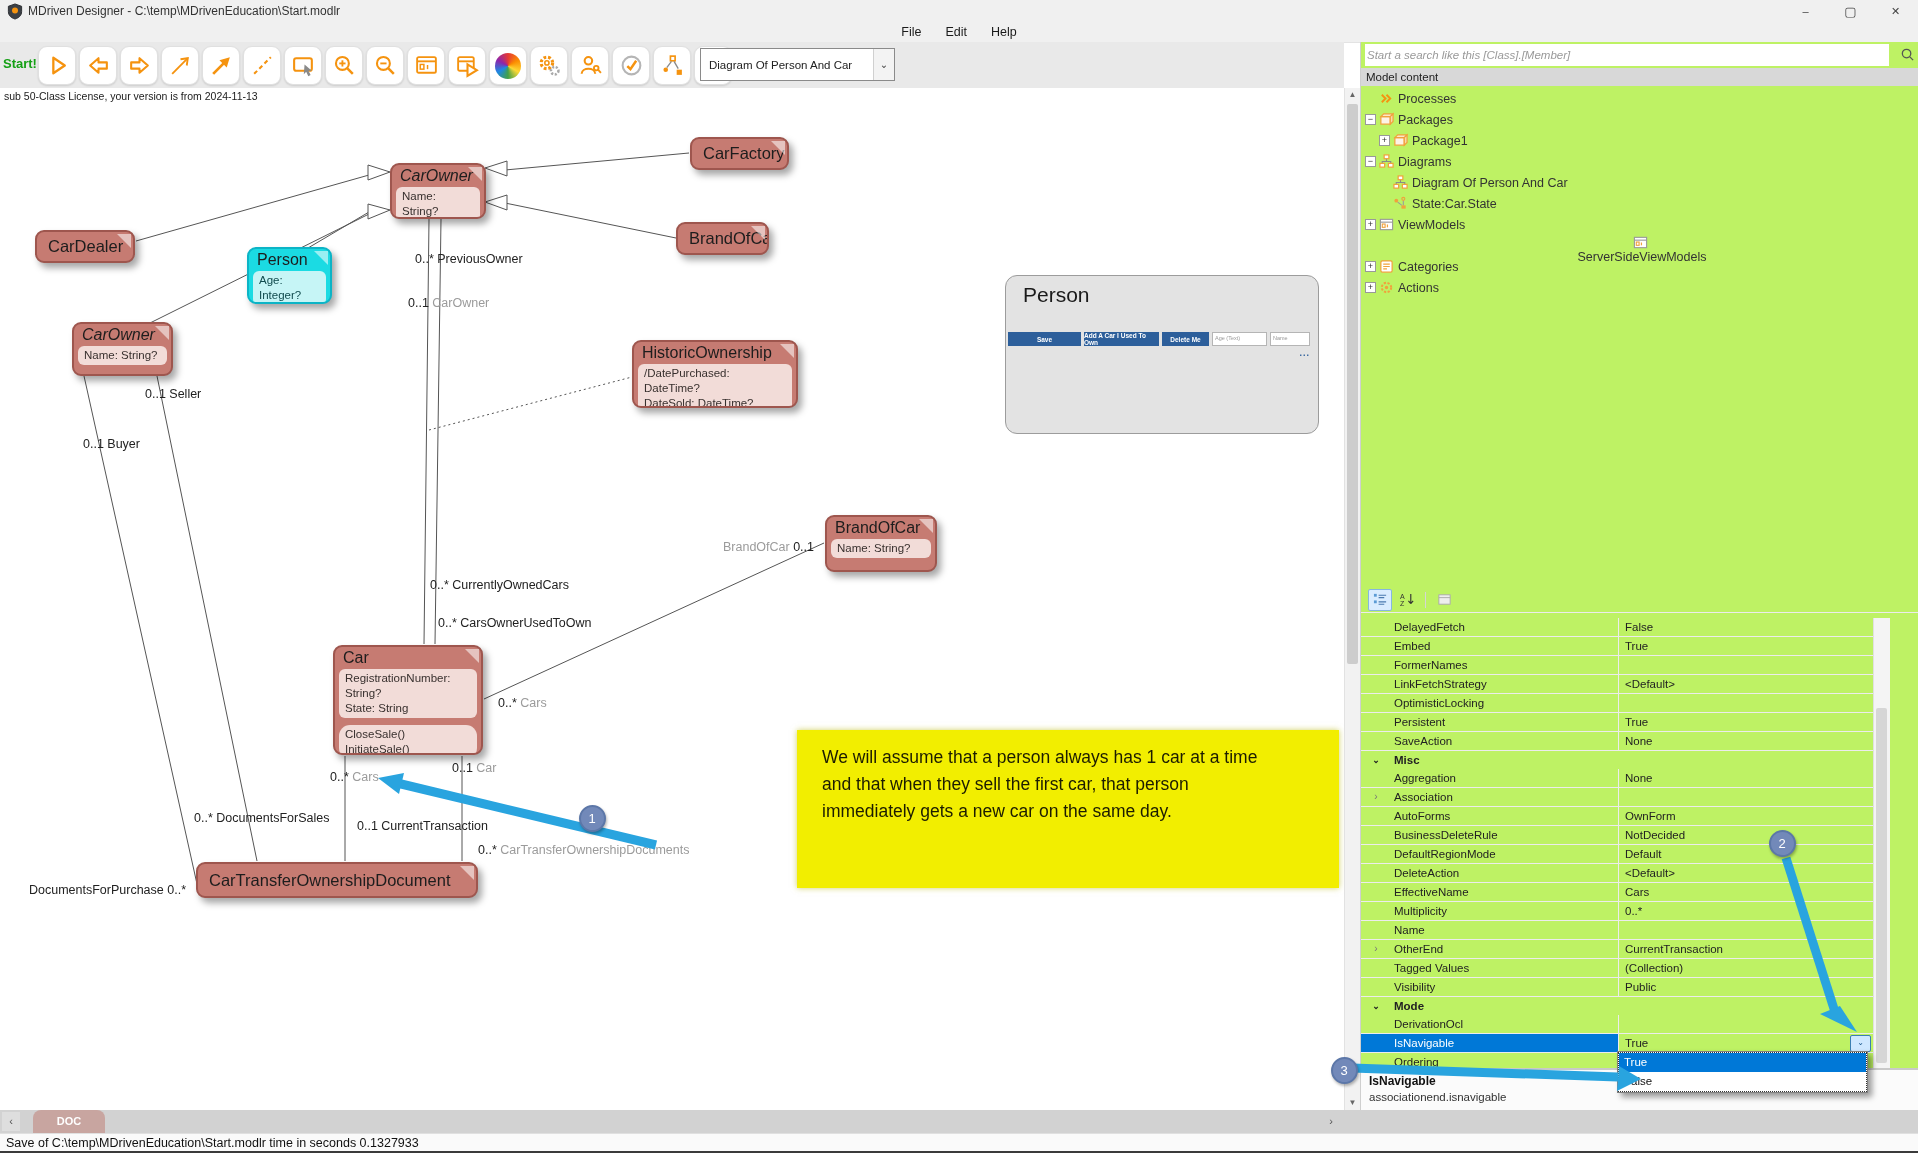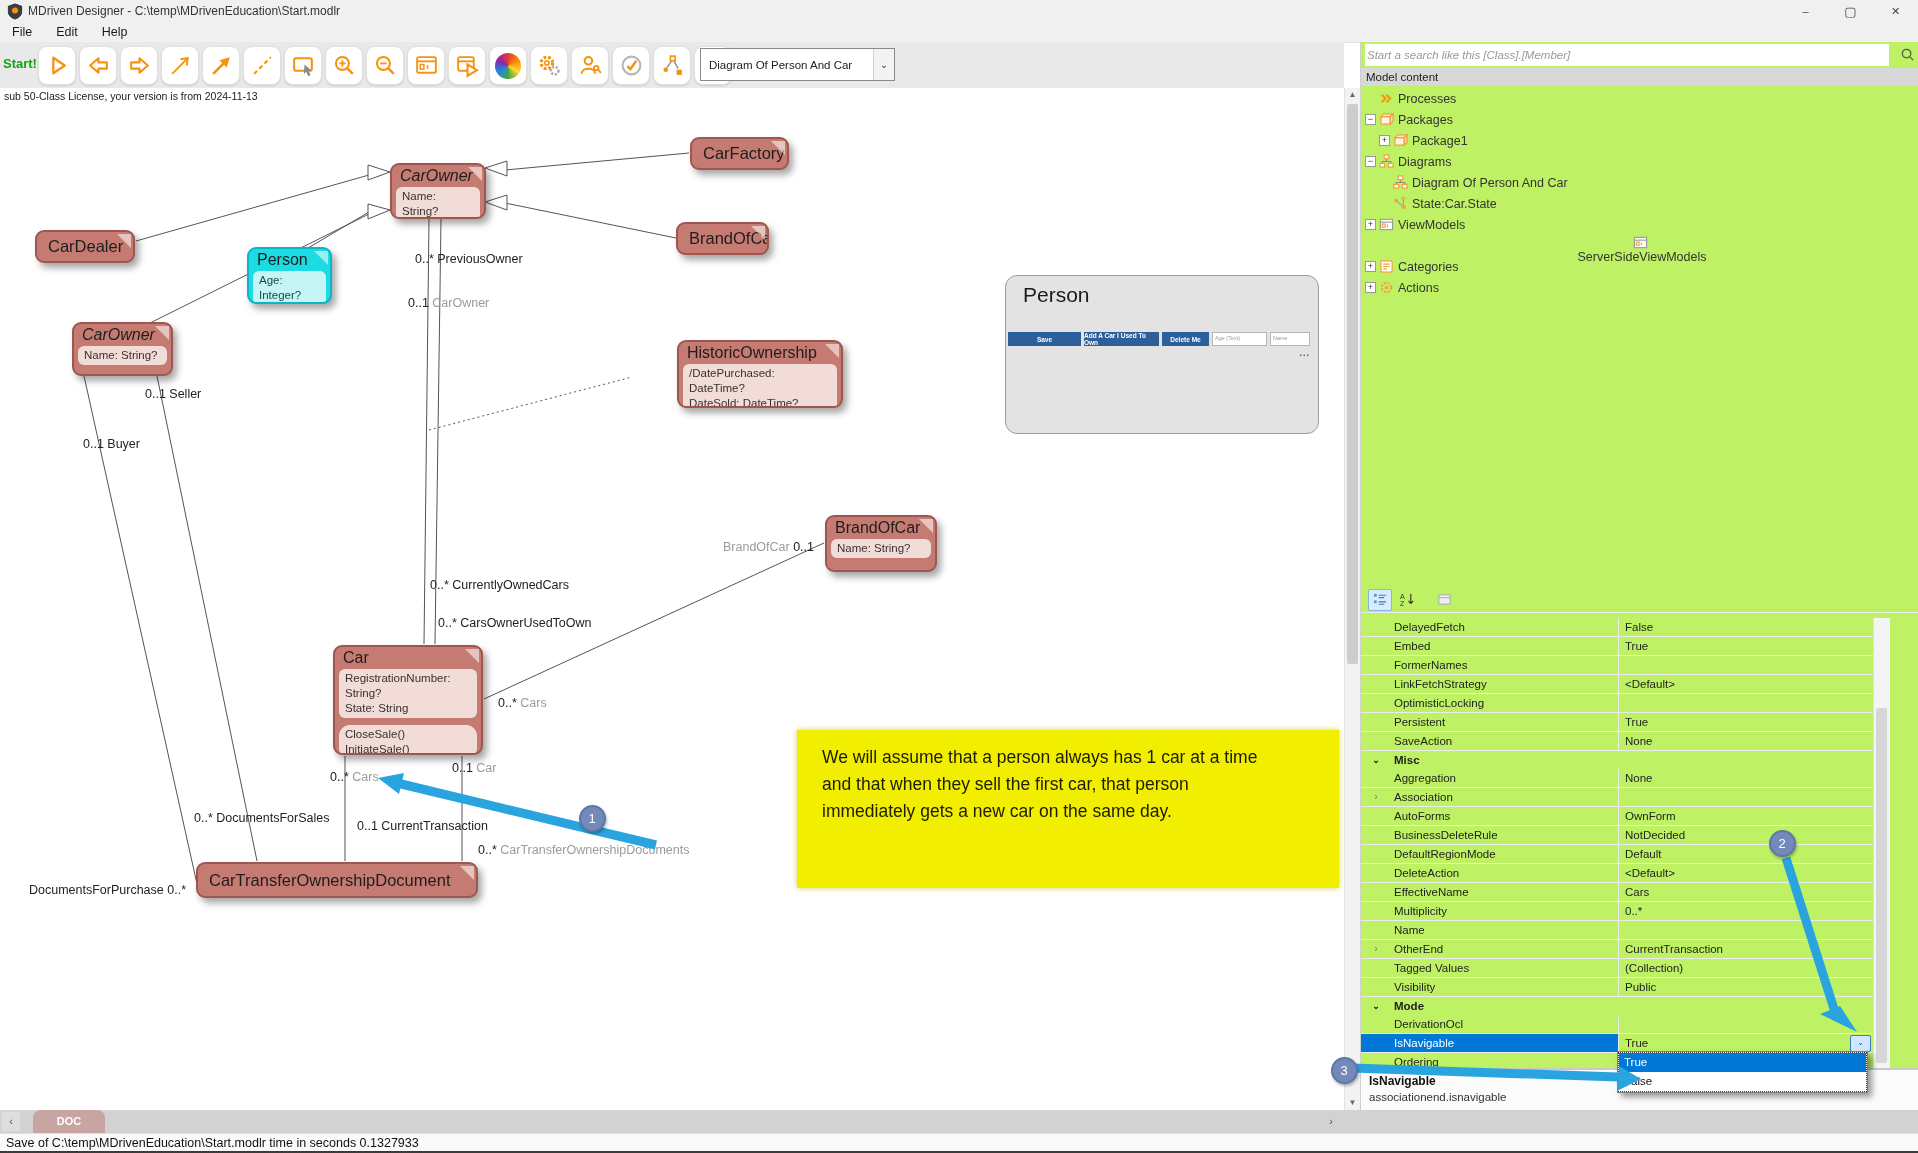--- a/index.html
+++ b/index.html
@@ -5,21 +5,21 @@
   html,body{margin:0;padding:0;background:#888;}
   #app{position:relative;width:1918px;height:1153px;background:#fff;overflow:hidden;
        font-family:"Liberation Sans",sans-serif;color:#222;}
   .abs{position:absolute;}
   
   #titlebar{left:0;top:0;width:1918px;height:22px;background:#f0f0f0;display:flex;align-items:center;}
   #title-text{font-size:12px;color:#333;margin-left:6px;}
   #win-controls{position:absolute;right:0;top:0;height:22px;display:flex;}
   .win-btn{width:45px;height:22px;display:flex;align-items:center;justify-content:center;
            font-size:11px;color:#444;}
-  #menubar{left:0;top:22px;width:1918px;height:20px;background:#f0f0f0;display:flex;align-items:center;border-bottom:1px solid #e3e3e3;}
+  #menubar{left:0;top:22px;width:1918px;height:20px;background:#f0f0f0;display:flex;align-items:center;border-bottom:1px solid #e3e3e3;justify-content:center;}
   .menu-item{font-size:12.5px;color:#1a1a1a;padding:0 12px;}
   
   #toolbar{left:0;top:42px;width:1344px;height:46px;background:#e9e9e9;}
   #start-label{left:3px;top:14px;font-size:13px;font-weight:bold;color:#16a016;}
   #toolbar-buttons{left:38px;top:4px;display:flex;gap:3px;}
   .tb-btn{width:36px;height:37px;background:#fff;border-radius:9px;border:1px solid #e0e0e0;
           box-shadow:0 1px 2px rgba(0,0,0,0.12);display:flex;align-items:center;justify-content:center;}
   .tb-btn svg{width:25px;height:25px;}
   .wheel{width:26px;height:26px;border-radius:50%;
          background:conic-gradient(#e53935,#fb8c00,#fdd835,#43a047,#1e88e5,#8e24aa,#e53935);}
@@ -318,21 +318,21 @@
       <div class="uml-class cyan" style="left: 247px; top: 247px; width: 85px; height: 57px;">
         <div class="uml-title">Person</div>
         <div class="pill">Age: Integer?</div>
         <span class="fold"></span>
       </div>
       <div class="uml-class pink is-abstract" style="left: 72px; top: 322px; width: 101px; height: 54px;">
         <div class="uml-title">CarOwner</div>
         <div class="pill">Name: String?</div>
         <span class="fold"></span>
       </div>
-      <div class="uml-class pink" style="left: 632px; top: 340px; width: 166px; height: 68px; margin-left: 45px;">
+      <div class="uml-class pink" style="left: 632px; top: 340px; width: 166px; height: 68px;">
         <div class="uml-title">HistoricOwnership</div>
         <div class="pill">/DatePurchased: DateTime?
 DateSold: DateTime?</div>
         <span class="fold"></span>
       </div>
       <div class="uml-class pink" style="left: 825px; top: 515px; width: 112px; height: 57px;">
         <div class="uml-title">BrandOfCar</div>
         <div class="pill">Name: String?</div>
         <span class="fold"></span>
       </div>

